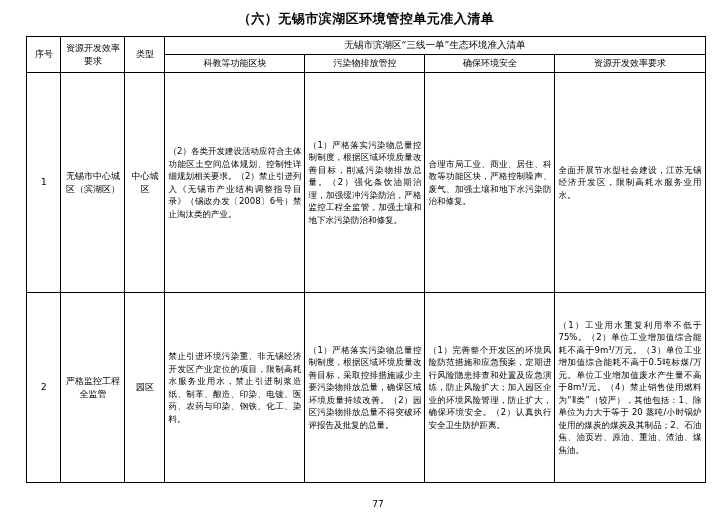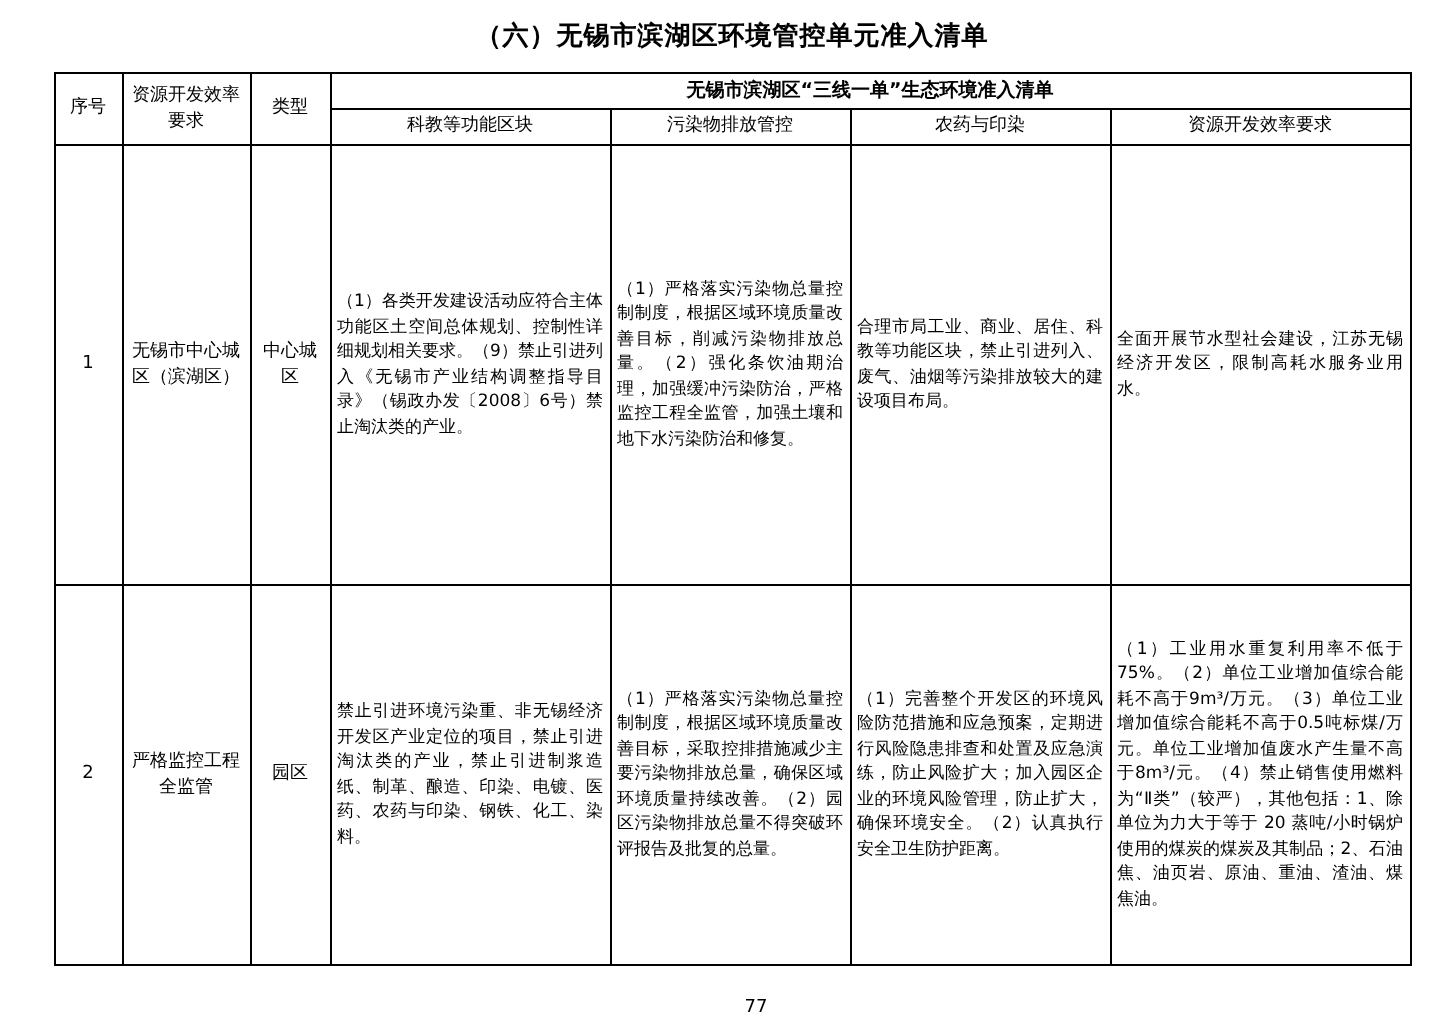--- a/index.html
+++ b/index.html
@@ -41,21 +41,21 @@
     padding: 2px 3px;
   }
   .hdr-center {
     text-align: center;
     font-size: 9px;
     line-height: 13px;
     font-weight: normal;
   }
   .hdr-band {
     font-size: 9.5px;
-    font-weight: bold;
+    font-weight: normal;
     padding: 4px 2px;
   }
   .col-seq { width: 34px; }
   .col-name { width: 64px; }
   .col-type { width: 40px; }
   .col-space { width: 140px; }
   .col-pollut { width: 120px; }
   .col-risk { width: 130px; }
   .col-res { width: 150px; }
 
@@ -112,39 +112,39 @@
     <thead>
       <tr>
         <th class="hdr-center" rowspan="2">序号</th>
         <th class="hdr-center" rowspan="2">资源开发效率要求</th>
         <th class="hdr-center" rowspan="2">类型</th>
         <th class="hdr-band" colspan="4">无锡市滨湖区“三线一单”生态环境准入清单</th>
       </tr>
       <tr>
         <th class="hdr-center">科教等功能区块</th>
         <th class="hdr-center">污染物排放管控</th>
-        <th class="hdr-center">农药与印染</th>
+        <th class="hdr-center">确保环境安全</th>
         <th class="hdr-center">资源开发效率要求</th>
       </tr>
     </thead>
     <tbody>
       <tr class="row1">
         <td class="cell-center">1</td>
         <td class="cell-center">无锡市中心城区（滨湖区）</td>
         <td class="cell-center">中心城区</td>
-        <td class="cell-body">（1）各类开发建设活动应符合主体功能区土空间总体规划、控制性详细规划相关要求。（9）禁止引进列入《无锡市产业结构调整指导目录》（锡政办发〔2008〕6号）禁止淘汰类的产业。</td>
+        <td class="cell-body">（2）各类开发建设活动应符合主体功能区土空间总体规划、控制性详细规划相关要求。（2）禁止引进列入《无锡市产业结构调整指导目录》（锡政办发〔2008〕6号）禁止淘汰类的产业。</td>
         <td class="cell-body">（1）严格落实污染物总量控制制度，根据区域环境质量改善目标，削减污染物排放总量。（2）强化条饮油期治理，加强缓冲污染防治，严格监控工程全监管，加强土壤和地下水污染防治和修复。</td>
-        <td class="cell-mid">合理市局工业、商业、居住、科教等功能区块，禁止引进列入、废气、油烟等污染排放较大的建设项目布局。</td>
+        <td class="cell-mid">合理市局工业、商业、居住、科教等功能区块，严格控制噪声、废气、加强土壤和地下水污染防治和修复。</td>
         <td class="cell-mid">全面开展节水型社会建设，江苏无锡经济开发区，限制高耗水服务业用水。</td>
       </tr>
       <tr class="row2">
         <td class="cell-center">2</td>
         <td class="cell-center">严格监控工程全监管</td>
         <td class="cell-center">园区</td>
-        <td class="cell-mid">禁止引进环境污染重、非无锡经济开发区产业定位的项目，禁止引进淘汰类的产业，禁止引进制浆造纸、制革、酿造、印染、电镀、医药、农药与印染、钢铁、化工、染料。</td>
+        <td class="cell-mid">禁止引进环境污染重、非无锡经济开发区产业定位的项目，限制高耗水服务业用水，禁止引进制浆造纸、制革、酿造、印染、电镀、医药、农药与印染、钢铁、化工、染料。</td>
         <td class="cell-body">（1）严格落实污染物总量控制制度，根据区域环境质量改善目标，采取控排措施减少主要污染物排放总量，确保区域环境质量持续改善。（2）园区污染物排放总量不得突破环评报告及批复的总量。</td>
         <td class="cell-mid">（1）完善整个开发区的环境风险防范措施和应急预案，定期进行风险隐患排查和处置及应急演练，防止风险扩大；加入园区企业的环境风险管理，防止扩大，确保环境安全。（2）认真执行安全卫生防护距离。</td>
         <td class="cell-body">（1）工业用水重复利用率不低于75%。（2）单位工业增加值综合能耗不高于9m³/万元。（3）单位工业增加值综合能耗不高于0.5吨标煤/万元。单位工业增加值废水产生量不高于8m³/元。（4）禁止销售使用燃料为“Ⅱ类”（较严），其他包括：1、除单位为力大于等于 20 蒸吨/小时锅炉使用的煤炭的煤炭及其制品；2、石油焦、油页岩、原油、重油、渣油、煤焦油。</td>
       </tr>
     </tbody>
   </table>
 
   <div class="page-number">77</div>
 </div>
 

